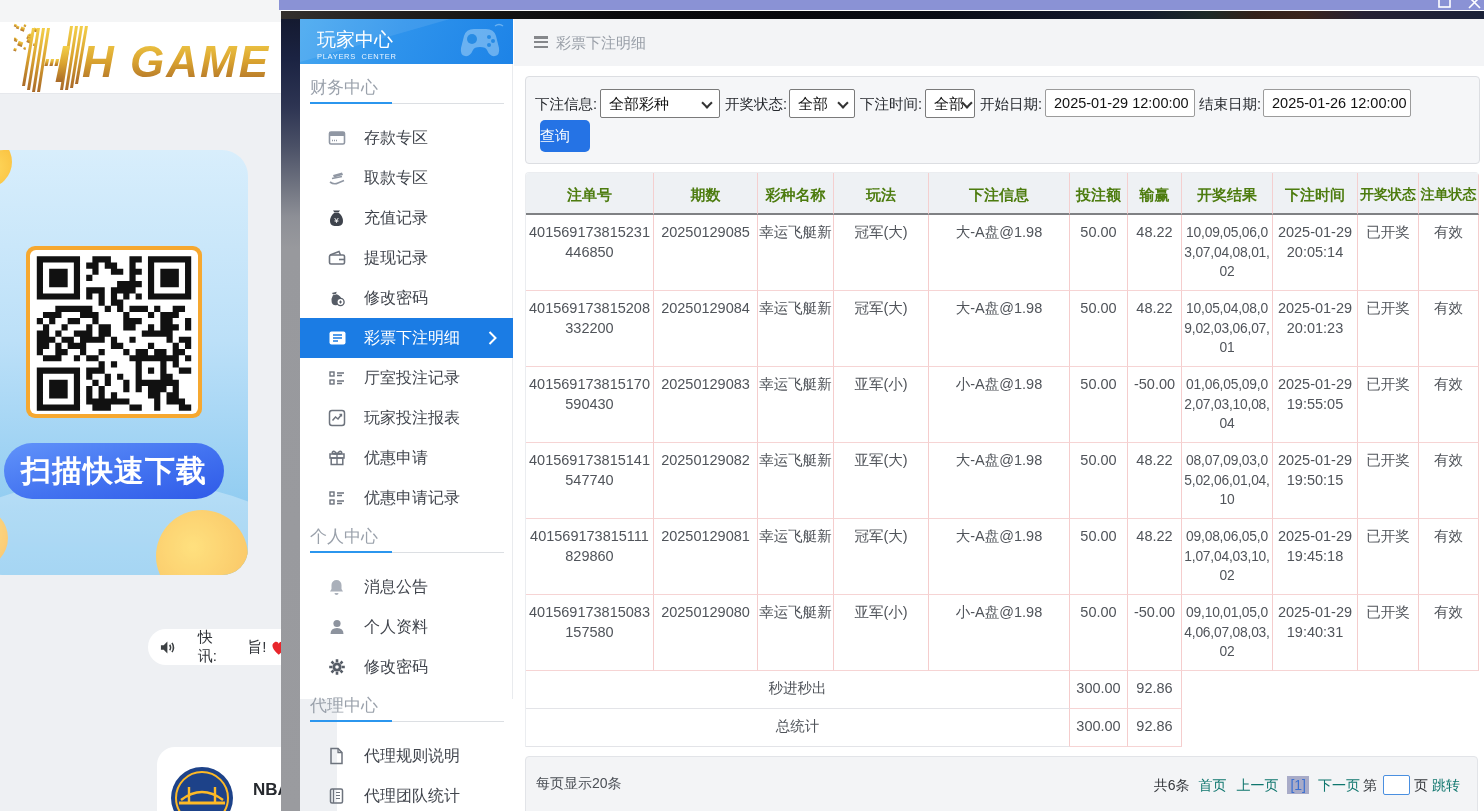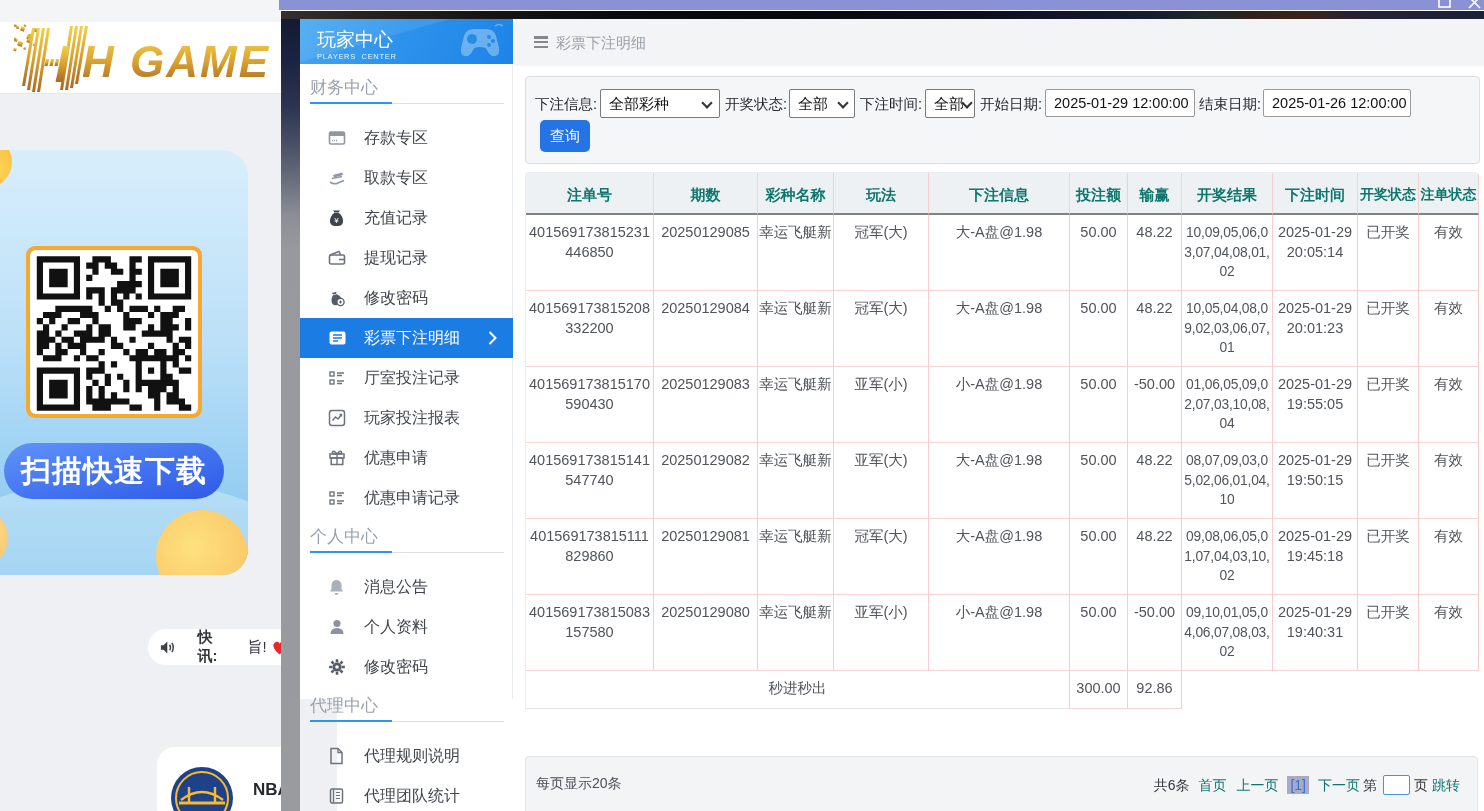--- a/index.html
+++ b/index.html
@@ -43,26 +43,26 @@
 #band .ham{position:absolute;left:20px;top:17px;width:13px;height:12px}
 #band .ham b{position:absolute;left:0;width:13.5px;height:2.5px;background:#85878b}
 #band .ttl{position:absolute;left:42px;top:15px;font-size:15px;color:#999fa8}
 #fbox{position:absolute;left:12px;top:57px;width:953px;height:86px;background:#f5f6f8;border:1px solid #dcdee2;border-radius:4px}
 .flabel{position:absolute;top:76px;font-size:14.5px;color:#26292e}
 .fsel{position:absolute;top:70px;height:29px;background:#fff;border:1px solid #7a7a7a;border-radius:2px;box-sizing:border-box;font-size:15px;color:#111}
 .fsel .sv{position:absolute;left:8px;top:5px}
 .fsel .car{position:absolute;top:9px;width:9px;height:9px}
 .fsel .car::before{content:"";position:absolute;left:1px;top:0px;width:6px;height:6px;border-right:2px solid #333;border-bottom:2px solid #333;transform:rotate(45deg)}
 .finp{position:absolute;top:70px;height:28px;background:#fff;border:1px solid #9b9b9b;border-radius:2px;box-sizing:border-box;font-size:14.5px;color:#111;line-height:26px;padding-left:8px;white-space:nowrap}
-#qbtn{position:absolute;left:27px;top:101px;width:50px;height:32px;background:#2573e5;border-radius:5px;color:#fff;font-size:15px;line-height:32px;text-align:center}
+#qbtn{position:absolute;left:27px;top:101px;width:50px;height:32px;background:#2573e5;border-radius:5px;color:#fff;font-size:15px;line-height:32px;}
 
 #tblwrap{position:absolute;left:12px;top:153px;width:953px}
 table{border-collapse:separate;border-spacing:0;table-layout:fixed;width:952px;font-family:"Liberation Sans",sans-serif}
 th,td{padding:0;margin:0;text-align:center;vertical-align:top;overflow:hidden}
-th{height:27px;background:#eef1f4;border-bottom:2px solid #7f8184;border-right:1px solid #f4cfcf;font-size:15px;font-weight:bold;color:#0f766e;padding-top:13px;box-sizing:content-box;white-space:nowrap}
+th{height:27px;background:#eef1f4;border-bottom:2px solid #7f8184;border-right:1px solid #f4cfcf;font-size:15px;font-weight:bold;color:#4d7c0f;padding-top:13px;box-sizing:content-box;white-space:nowrap}
 th.sm{font-size:14px}
 td{font-size:14.5px;color:#50545a;line-height:19.5px;padding-top:8px;border-right:1px solid #f5cdcd;border-bottom:1px solid #f6d4d4}
 tr.dr>td{height:67px}
 td.res{font-size:13.8px;letter-spacing:-0.2px}
 tr.sum>td{height:29px;font-size:14.5px}
 td.nob{border-right:0;border-bottom:0}
 #tbl-outer{border:1px solid #ebedf0;border-right:0;border-bottom:0;border-radius:4px 4px 0 0;overflow:hidden;width:953px}
 
 #foot{position:absolute;left:12px;top:737px;width:951px;height:60px;background:#f3f4f6;border:1px solid #e2e4e8;border-radius:4px;font-size:14px;color:#4a4e55}
 #foot .lft{position:absolute;left:10px;top:18px}
@@ -126,21 +126,21 @@
             </svg>
       </div>
         </div>
       <div id="pill">扫描快速下载</div>
     </div>
     <div id="marq">
       <svg width="17" height="15" viewBox="0 0 17 15" style="margin-left:12px">
           <path fill="#3c4043" d="M1 5h3l4-4v13l-4-4H1z"></path>
           <path d="M10.5 4.5q2 3 0 6M13 2.5q3.2 5 0 10" stroke="#3c4043" stroke-width="1.6" fill="none"></path>
         </svg>
-      <span style="font-size:15px;font-weight:bold;color:#33363b;margin-left:22px">快讯:</span>
+      <span style="font-size:15px;font-weight:normal;color:#33363b;margin-left:22px">快讯:</span>
       <span style="font-size:15px;color:#33363b;margin-left:18px">旨!</span>
       <svg width="19" height="17" viewBox="0 0 16 15" style="margin-left:4px">
           <path fill="#e8262c" d="M8 14C2 9 .6 4.4 4.2 2.6 6.3 1.6 8 3.1 8 4.6 8 3.1 9.7 1.6 11.8 2.6 15.4 4.4 14 9 8 14Z"></path>
         </svg>
     </div>
     <div id="nba">
       <svg width="62" height="62" viewBox="0 0 62 62" style="position:absolute;left:14px;top:20px">
         <circle cx="31" cy="31" r="31" fill="#1d4289"></circle>
         <circle cx="31" cy="31" r="26" fill="none" stroke="#fdb927" stroke-width="2"></circle>
         <path d="M8 36h46" stroke="#fdb927" stroke-width="3"></path>
@@ -455,20 +455,26 @@
                 <td>2025-01-29<br>19:40:31</td>
                 <td>已开奖</td>
                 <td>有效</td>
               </tr>
       <tr class="sum">
                 <td colspan="5" style="border-bottom-color:#e3e4e8">秒进秒出</td>
                 <td>300.00</td>
                 <td>92.86</td>
                 <td class="nob" colspan="4"></td>
               </tr>
+      <tr class="sum">
+                <td colspan="5" style="border-bottom-color:#e3e4e8">总统计</td>
+                <td>300.00</td>
+                <td>92.86</td>
+                <td class="nob" colspan="4"></td>
+              </tr>
     </tbody>
           </table>
     </div>
       </div>
     <div id="foot">
       <div class="lft">每页显示20条</div>
       <div class="rgt"><span style="color:#33363b">共6条</span><a style="margin-left:9px">首页</a><a style="margin-left:10px">上一页</a><span class="cur" style="margin-left:9px">[1]</span><a style="margin-left:9px">下一页</a><span style="color:#33363b;margin-left:3px">第</span><span class="jmp" style="margin-left:6px"></span><span style="color:#33363b;margin-left:4px">页</span><a style="margin-left:4px">跳转</a></div>
     </div>
   </div>
 </div>

